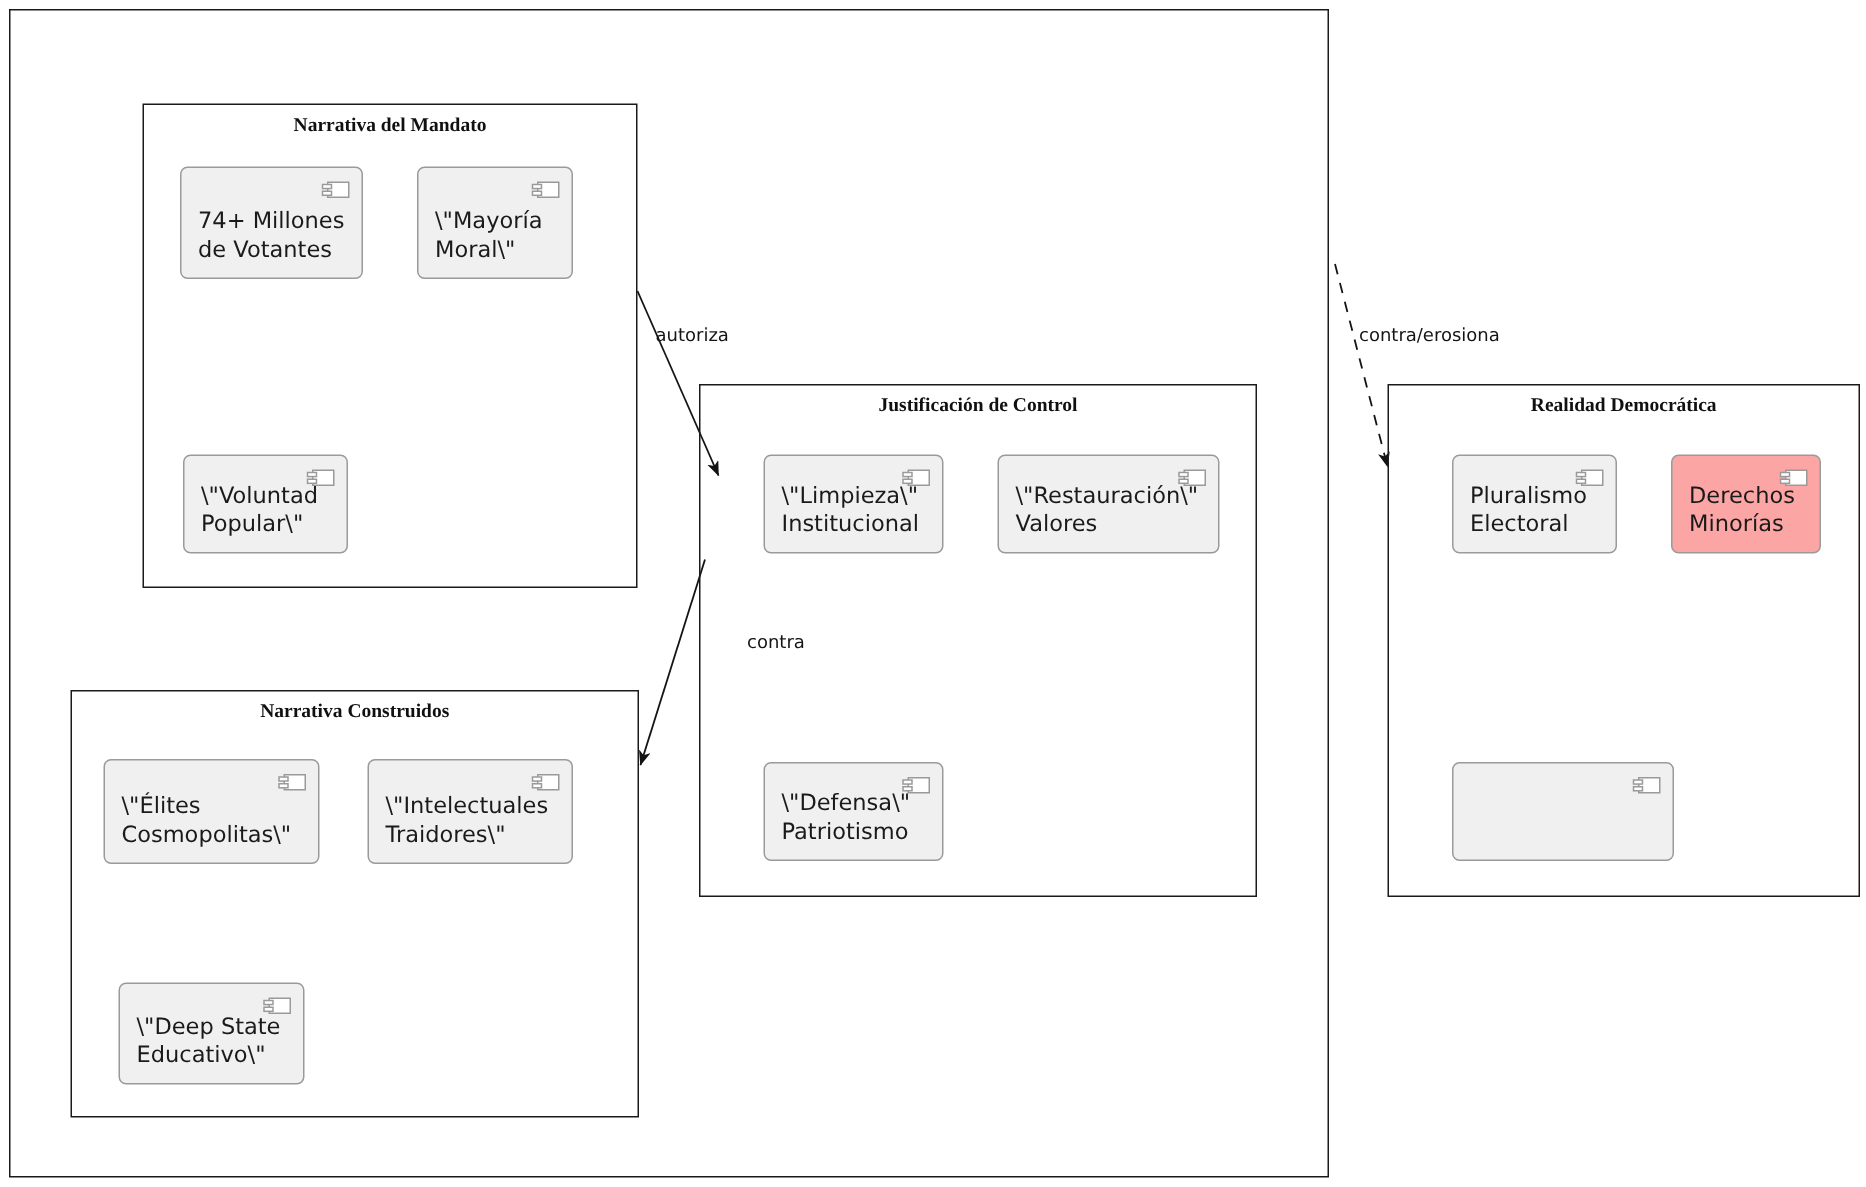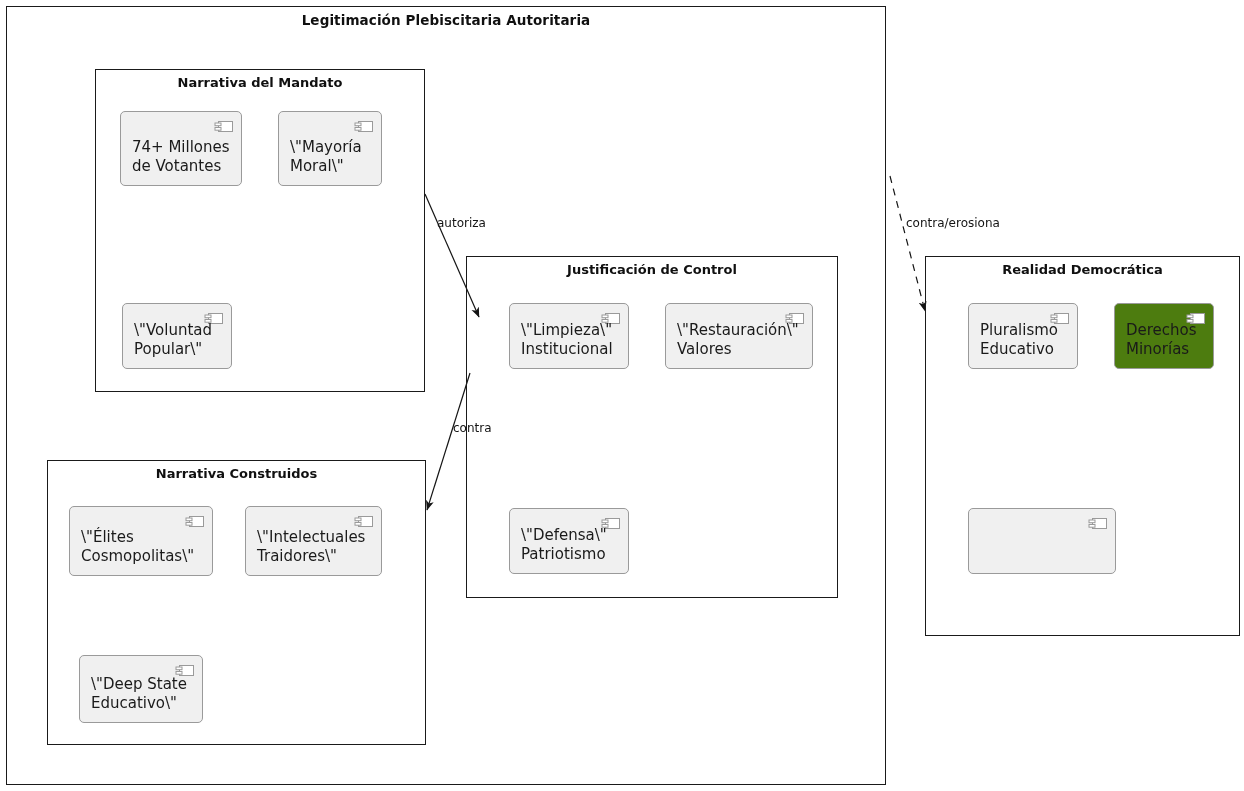--- a/index.html
+++ b/index.html
@@ -35,20 +35,21 @@
     color: #101010;
     letter-spacing: 0.1px;
     white-space: nowrap;
   }
   
   .panel {
     position: absolute;
     border: 1.3px solid #1a1a1a;
     box-sizing: border-box;
     background: transparent;
+    font-family: Liberation Serif, serif;
   }
   .panel-title {
     position: absolute;
     left: 0;
     right: 0;
     top: 5px;
     text-align: center;
     font-weight: bold;
     font-size: 13px;
     color: #101010;
@@ -107,21 +108,20 @@
       </marker>
     </defs>
     <g id="edge-paths">
         <line x1="425" y1="194" x2="479" y2="317" stroke="#141414" stroke-width="1.2" marker-end="url(#arrowhead)"></line>
         <line x1="470" y1="373" x2="427" y2="510" stroke="#141414" stroke-width="1.2" marker-end="url(#arrowhead)"></line>
         <line x1="890" y1="176" x2="925" y2="311" stroke="#141414" stroke-width="1.2" marker-end="url(#arrowhead)" stroke-dasharray="7,6"></line>
       </g>
   </svg>
 
   <div class="outer-frame" style="left: 6px; top: 6px; width: 880px; height: 779px; border-color: rgb(26, 26, 26);"></div>
-  <div class="frame-title" style="left: 6px; width: 880px; top: 12px;">Legitimación Plebiscitaria Autoritaria</div>
 
   <div id="panel-layer">
       <div class="panel" style="left: 95px; top: 69px; width: 330px; height: 323px; border-color: rgb(26, 26, 26);">
         <div class="panel-title">Narrativa del Mandato</div>
       </div>
       <div class="component" style="left: 120px; top: 111px; width: 122px; height: 75px; background: rgb(240, 240, 240); border-color: rgb(154, 154, 154);">
         <span class="component-icon"><svg viewBox="0 0 20 13" width="20" height="13">
             <rect x="4.5" y="1.5" width="14" height="10" fill="#ffffff" stroke="#9a9a9a" stroke-width="1"></rect>
             <rect x="1" y="3" width="6" height="2.7" fill="#ffffff" stroke="#9a9a9a" stroke-width="1"></rect>
             <rect x="1" y="7.5" width="6" height="2.7" fill="#ffffff" stroke="#9a9a9a" stroke-width="1"></rect>
@@ -200,48 +200,48 @@
       </div>
       <div class="component" style="left: 509px; top: 508px; width: 120px; height: 66px; background: rgb(240, 240, 240); border-color: rgb(154, 154, 154);">
         <span class="component-icon"><svg viewBox="0 0 20 13" width="20" height="13">
             <rect x="4.5" y="1.5" width="14" height="10" fill="#ffffff" stroke="#9a9a9a" stroke-width="1"></rect>
             <rect x="1" y="3" width="6" height="2.7" fill="#ffffff" stroke="#9a9a9a" stroke-width="1"></rect>
             <rect x="1" y="7.5" width="6" height="2.7" fill="#ffffff" stroke="#9a9a9a" stroke-width="1"></rect>
           </svg></span>
         <div class="component-label">\"Defensa\"
 Patriotismo</div>
       </div>
-      <div class="panel" style="left: 925px; top: 256px; width: 315px; height: 380px; border-color: rgb(26, 26, 26);">
+      <div class="panel" style="left: 925px; top: 256px; width: 315px; height: 342px; border-color: rgb(26, 26, 26);">
         <div class="panel-title">Realidad Democrática</div>
       </div>
       <div class="component" style="left: 968px; top: 303px; width: 110px; height: 66px; background: rgb(240, 240, 240); border-color: rgb(154, 154, 154);">
         <span class="component-icon"><svg viewBox="0 0 20 13" width="20" height="13">
             <rect x="4.5" y="1.5" width="14" height="10" fill="#ffffff" stroke="#9a9a9a" stroke-width="1"></rect>
             <rect x="1" y="3" width="6" height="2.7" fill="#ffffff" stroke="#9a9a9a" stroke-width="1"></rect>
             <rect x="1" y="7.5" width="6" height="2.7" fill="#ffffff" stroke="#9a9a9a" stroke-width="1"></rect>
           </svg></span>
         <div class="component-label">Pluralismo
-Educativo</div>
-      </div>
-      <div class="component" style="left: 1114px; top: 303px; width: 100px; height: 66px; background: #4d7c0f; border-color: rgb(154, 154, 154);">
+Electoral</div>
+      </div>
+      <div class="component" style="left: 1114px; top: 303px; width: 100px; height: 66px; background: #fca5a5; border-color: rgb(154, 154, 154);">
         <span class="component-icon"><svg viewBox="0 0 20 13" width="20" height="13">
             <rect x="4.5" y="1.5" width="14" height="10" fill="#ffffff" stroke="#9a9a9a" stroke-width="1"></rect>
             <rect x="1" y="3" width="6" height="2.7" fill="#ffffff" stroke="#9a9a9a" stroke-width="1"></rect>
             <rect x="1" y="7.5" width="6" height="2.7" fill="#ffffff" stroke="#9a9a9a" stroke-width="1"></rect>
           </svg></span>
         <div class="component-label">Derechos
 Minorías</div>
       </div>
       <div class="component" style="left: 968px; top: 508px; width: 148px; height: 66px; background: rgb(240, 240, 240); border-color: rgb(154, 154, 154);">
         <span class="component-icon"><svg viewBox="0 0 20 13" width="20" height="13">
             <rect x="4.5" y="1.5" width="14" height="10" fill="#ffffff" stroke="#9a9a9a" stroke-width="1"></rect>
             <rect x="1" y="3" width="6" height="2.7" fill="#ffffff" stroke="#9a9a9a" stroke-width="1"></rect>
             <rect x="1" y="7.5" width="6" height="2.7" fill="#ffffff" stroke="#9a9a9a" stroke-width="1"></rect>
           </svg></span>
       </div>
     </div>
   <div id="label-layer">
       <div class="edge-label" style="left: 437px; top: 216px;">autoriza</div>
-      <div class="edge-label" style="left: 453px; top: 421px;">contra</div>
+      <div class="edge-label" style="left: 453px; top: 421px; padding-left: 45px;">contra</div>
       <div class="edge-label" style="left: 906px; top: 216px;">contra/erosiona</div>
     </div>
 
 </div>
 
 </body></html>

